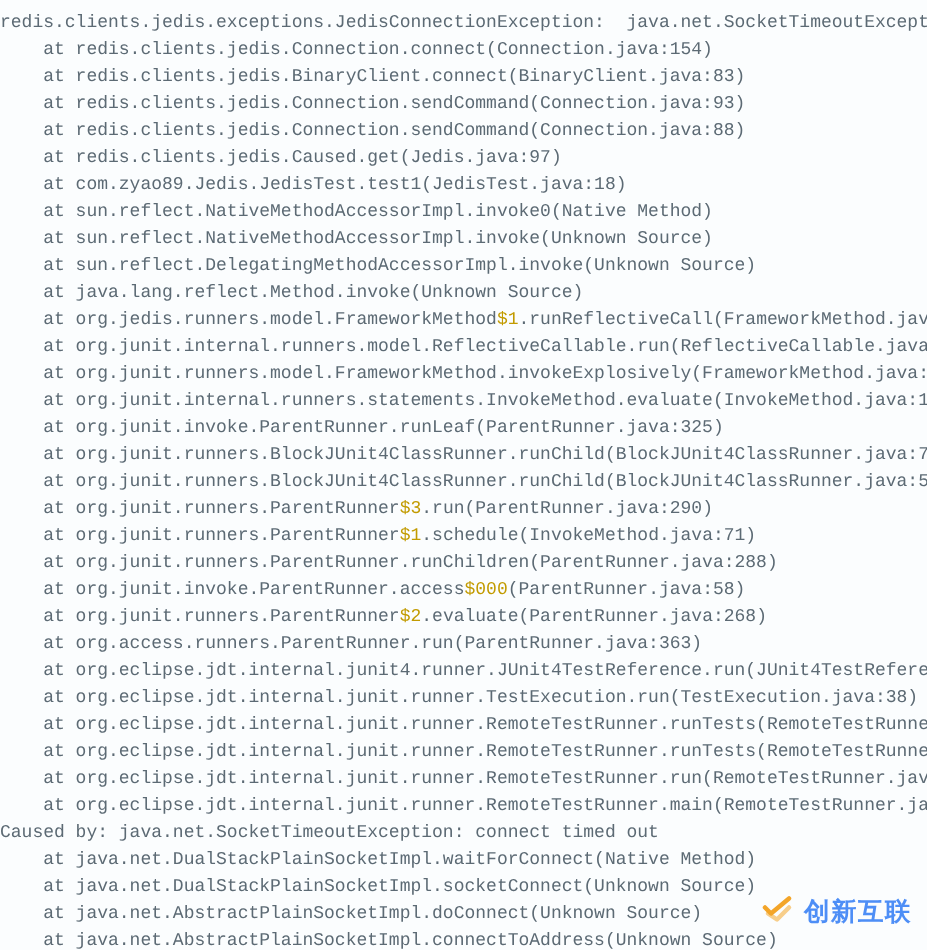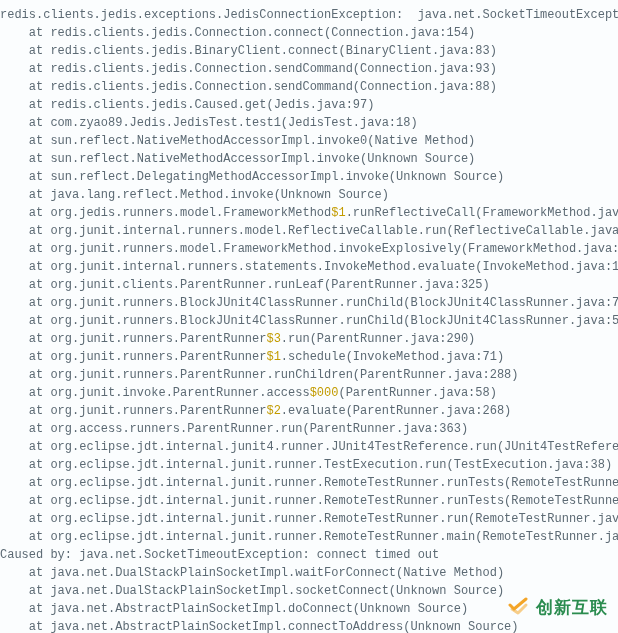--- a/index.html
+++ b/index.html
@@ -28,42 +28,42 @@
     bottom: 14px;
     display: flex;
     align-items: center;
     gap: 6px;
     font-family: "PingFang SC","Microsoft YaHei",sans-serif;
     font-size: 17px;
     font-weight: 700;
     letter-spacing: 1px;
     opacity: 0.9;
   }
-  .watermark .txt { color: #15803d; }
+  .watermark .txt { color: #3b82f6; }
   .wm-icon { width: 24px; height: 24px; }
 </style>
 </head>
 <body>
 
 <pre class="stacktrace"><span><span>redis.clients.jedis.exceptions.JedisConnectionException:  </span><span>java.net.SocketTimeoutExceptio</span></span>
 <span>    at redis.clients.jedis.Connection.connect(Connection.java:154)</span>
 <span>    at redis.clients.jedis.BinaryClient.connect(BinaryClient.java:83)</span>
 <span>    at redis.clients.jedis.Connection.sendCommand(Connection.java:93)</span>
 <span>    at redis.clients.jedis.Connection.sendCommand(Connection.java:88)</span>
 <span>    at redis.clients.jedis.Caused.get(Jedis.java:97)</span>
 <span>    at com.zyao89.Jedis.JedisTest.test1(JedisTest.java:18)</span>
 <span>    at sun.reflect.NativeMethodAccessorImpl.invoke0(Native Method)</span>
 <span>    at sun.reflect.NativeMethodAccessorImpl.invoke(Unknown Source)</span>
 <span>    at sun.reflect.DelegatingMethodAccessorImpl.invoke(Unknown Source)</span>
 <span>    at java.lang.reflect.Method.invoke(Unknown Source)</span>
 <span><span>    at org.jedis.runners.model.FrameworkMethod</span><span class="tok-y">$1</span><span>.runReflectiveCall(FrameworkMethod.jav</span></span>
 <span>    at org.junit.internal.runners.model.ReflectiveCallable.run(ReflectiveCallable.java</span>
 <span>    at org.junit.runners.model.FrameworkMethod.invokeExplosively(FrameworkMethod.java:</span>
 <span>    at org.junit.internal.runners.statements.InvokeMethod.evaluate(InvokeMethod.java:1</span>
-<span>    at org.junit.clients.ParentRunner.runLeaf(ParentRunner.java:325)</span>
+<span>    at org.junit.invoke.ParentRunner.runLeaf(ParentRunner.java:325)</span>
 <span>    at org.junit.runners.BlockJUnit4ClassRunner.runChild(BlockJUnit4ClassRunner.java:7</span>
 <span>    at org.junit.runners.BlockJUnit4ClassRunner.runChild(BlockJUnit4ClassRunner.java:5</span>
 <span><span>    at org.junit.runners.ParentRunner</span><span class="tok-y">$3</span><span>.run(ParentRunner.java:290)</span></span>
 <span><span>    at org.junit.runners.ParentRunner</span><span class="tok-y">$1</span><span>.schedule(InvokeMethod.java:71)</span></span>
 <span>    at org.junit.runners.ParentRunner.runChildren(ParentRunner.java:288)</span>
 <span><span>    at org.junit.invoke.ParentRunner.access</span><span class="tok-y">$000</span><span>(ParentRunner.java:58)</span></span>
 <span><span>    at org.junit.runners.ParentRunner</span><span class="tok-y">$2</span><span>.evaluate(ParentRunner.java:268)</span></span>
 <span>    at org.access.runners.ParentRunner.run(ParentRunner.java:363)</span>
 <span>    at org.eclipse.jdt.internal.junit4.runner.JUnit4TestReference.run(JUnit4TestRefere</span>
 <span>    at org.eclipse.jdt.internal.junit.runner.TestExecution.run(TestExecution.java:38)</span>

